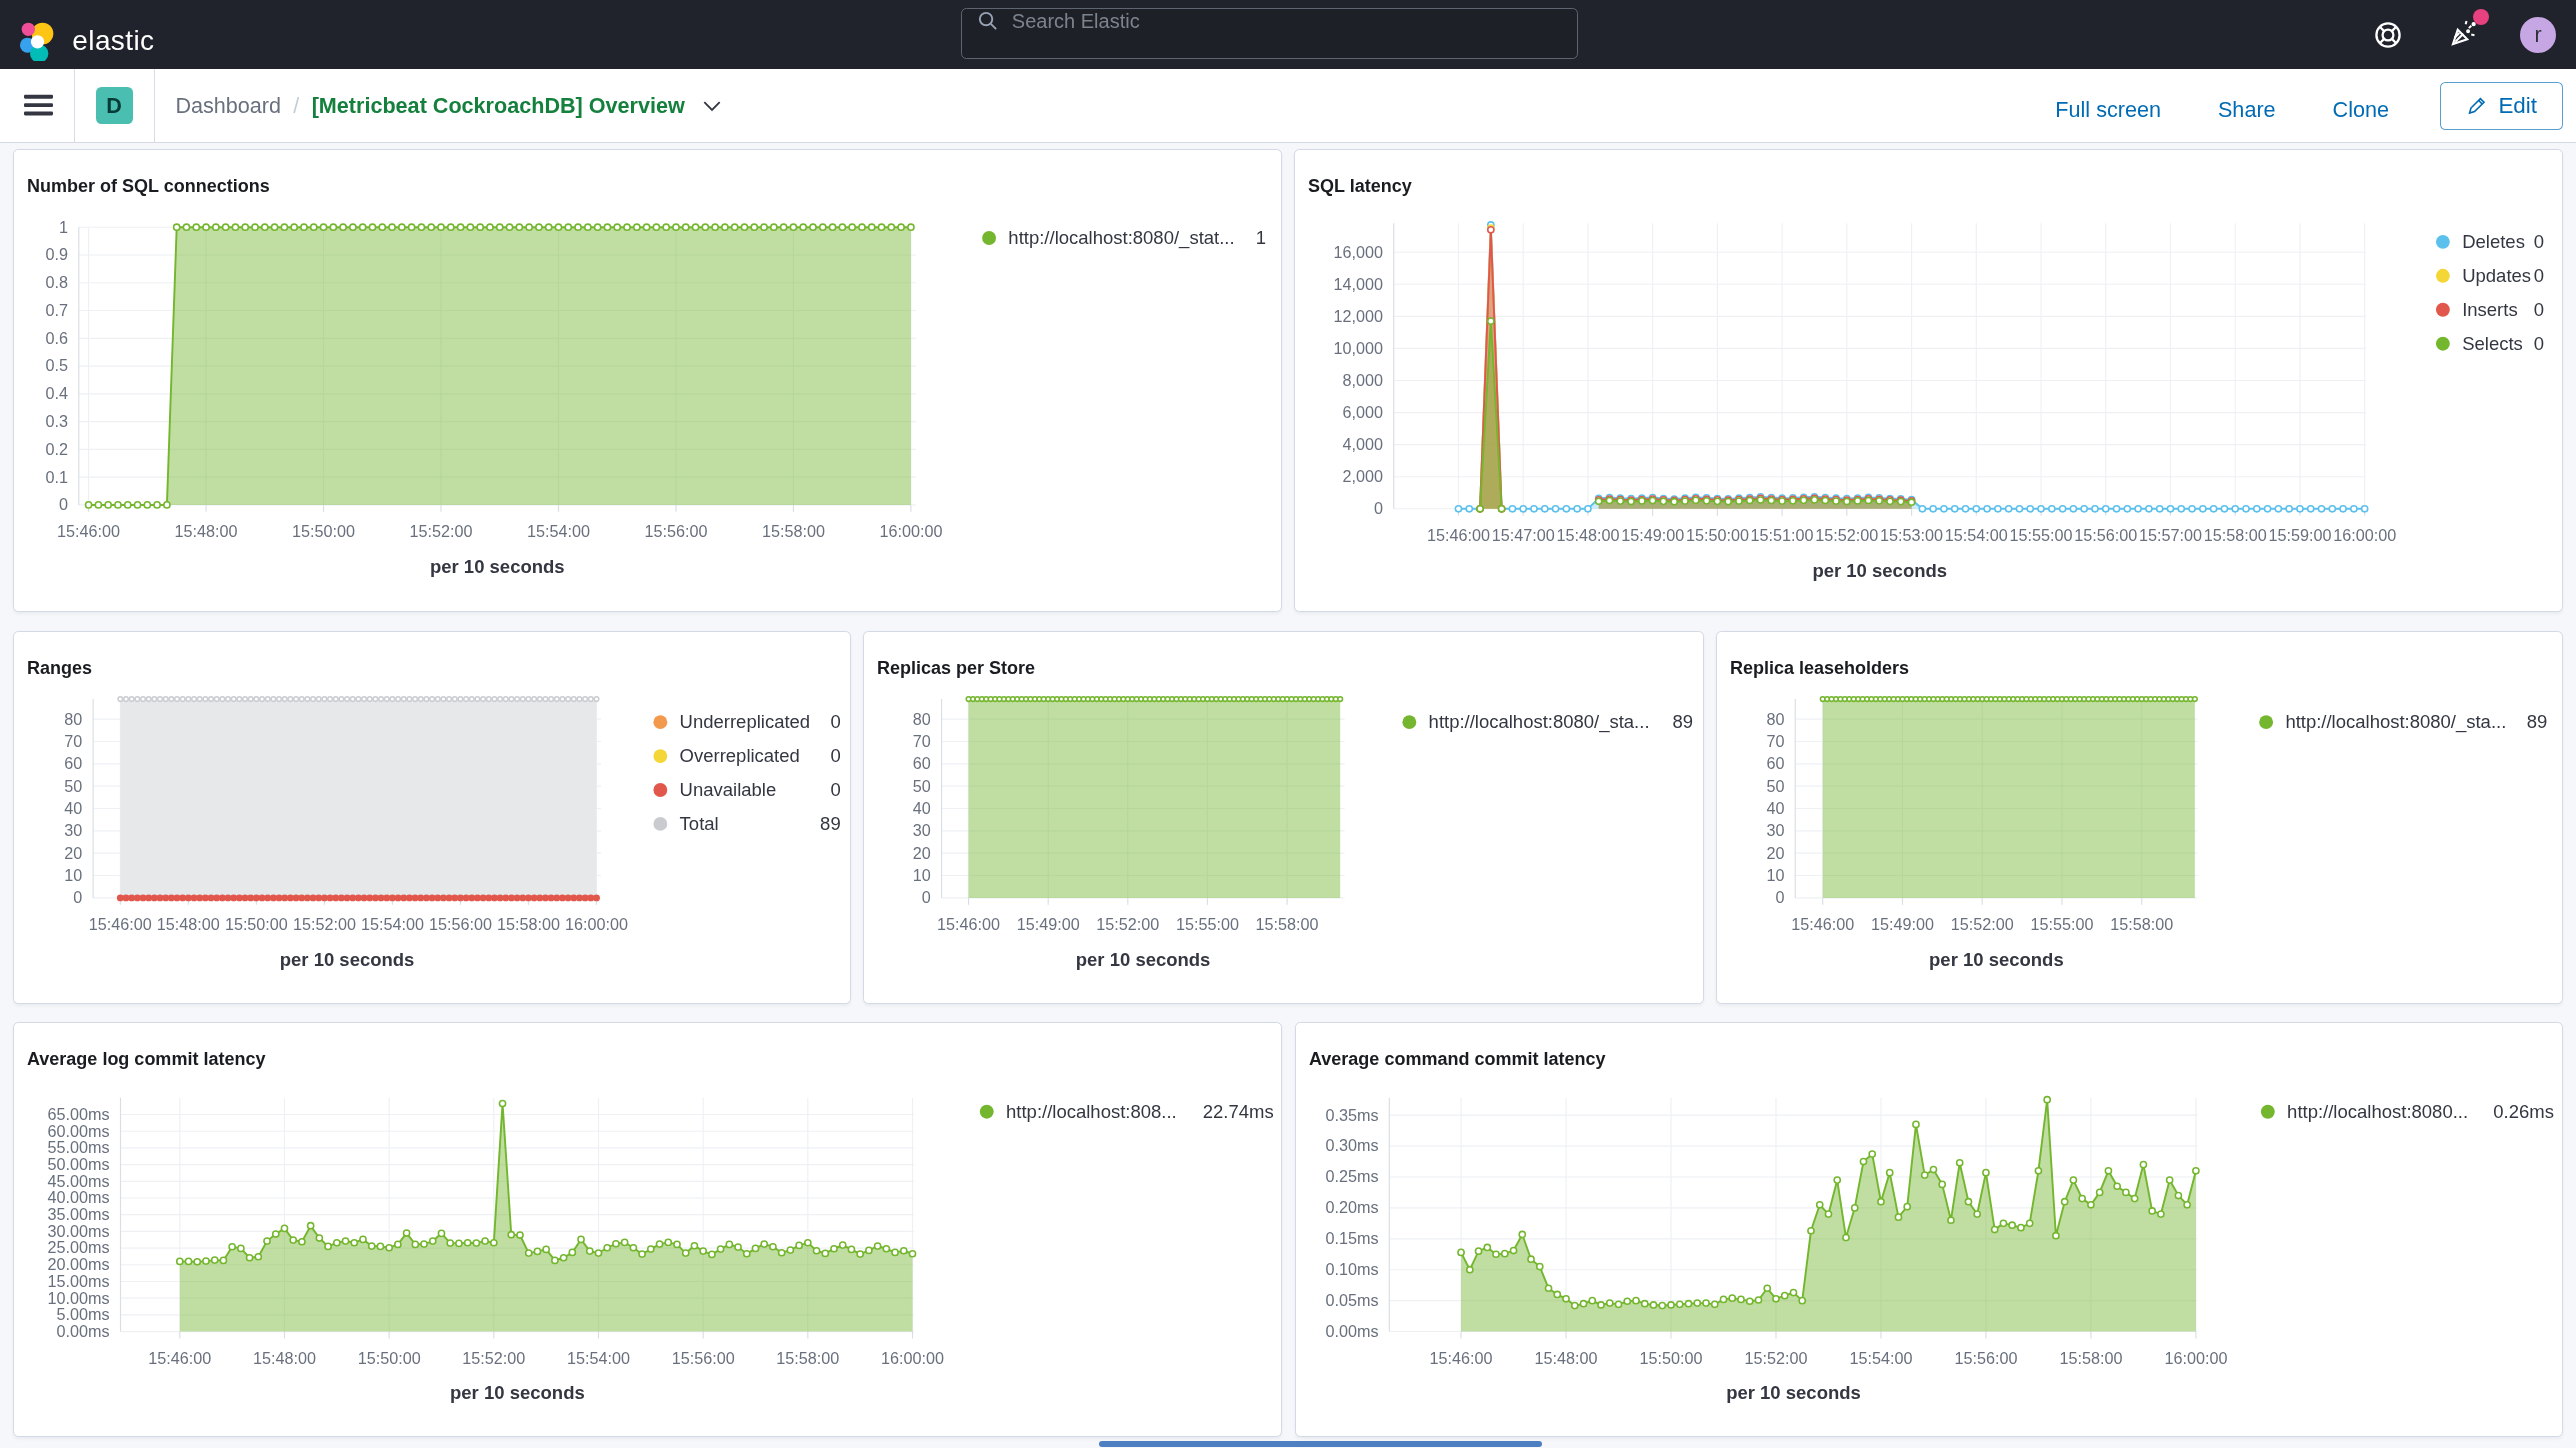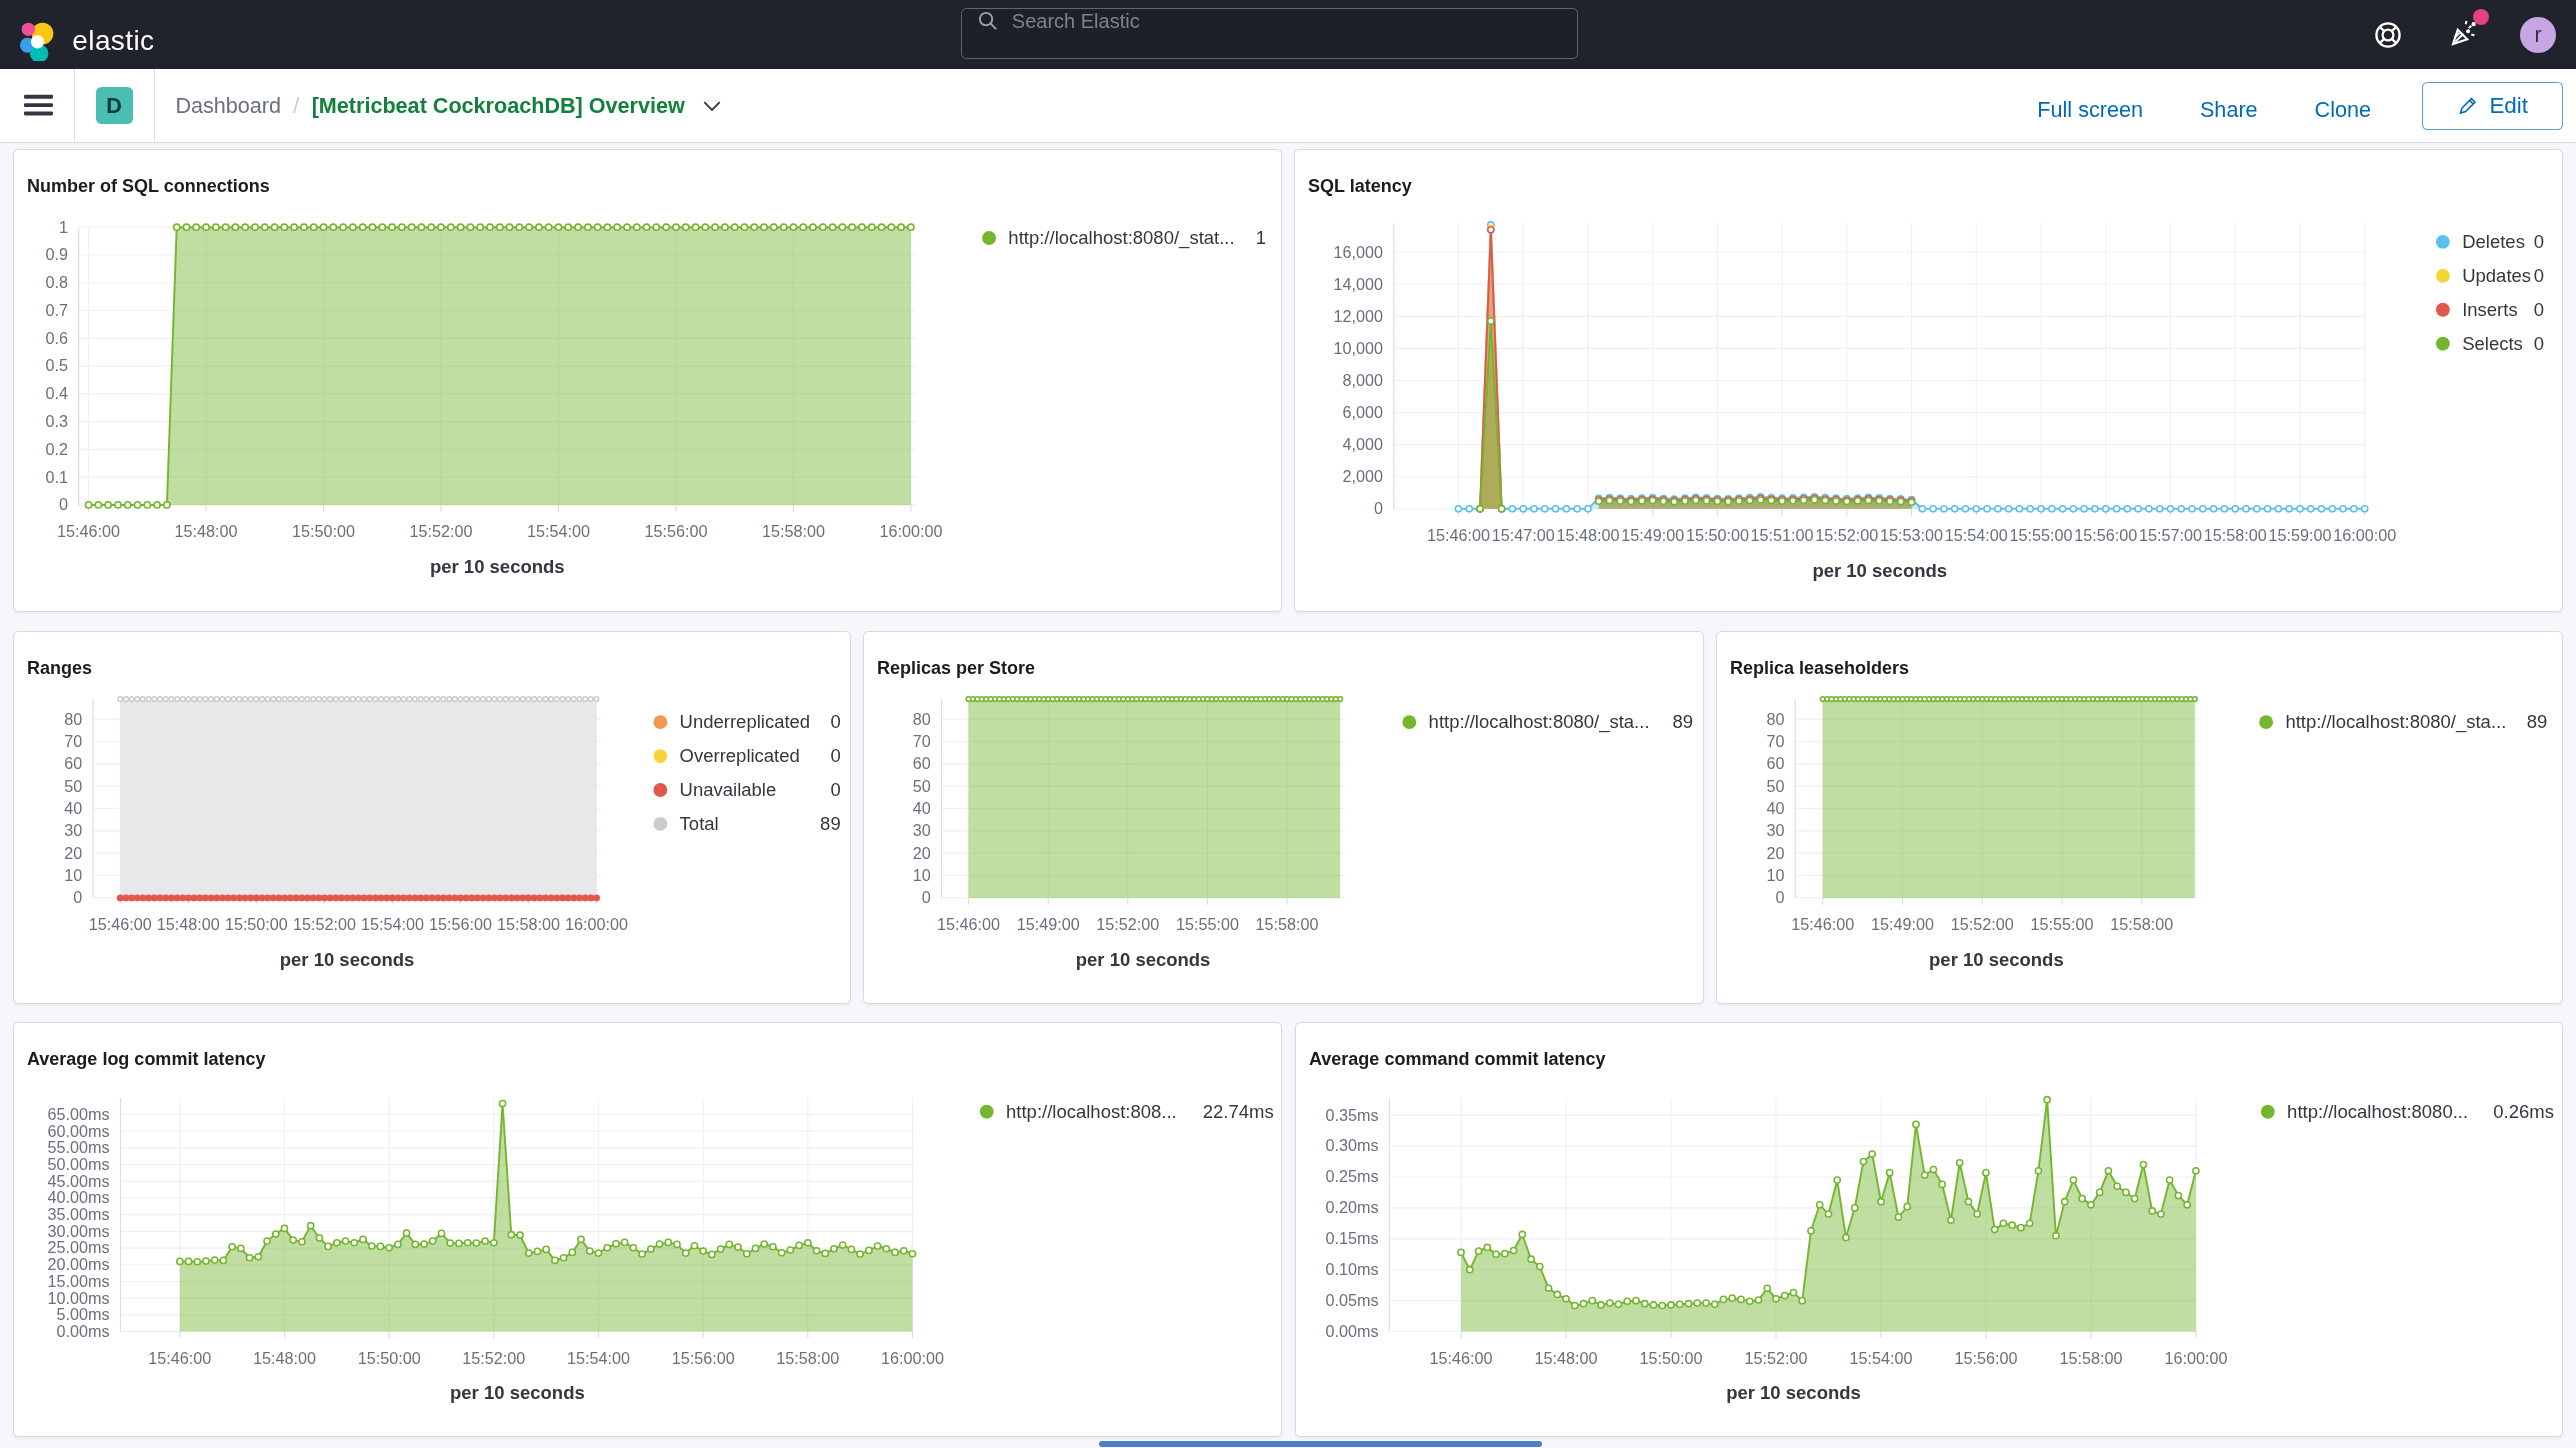--- a/index.html
+++ b/index.html
@@ -46,21 +46,21 @@
     color:#063A36;font-size:21.6px;font-weight:700;cursor:pointer;border:none;
   }
   #breadcrumb{display:flex;align-items:center;gap:12.3px;font-size:21.6px;justify-content:space-between;}
   #breadcrumb .root{color:#69707D;cursor:pointer;}
   #breadcrumb .sep{color:#C5CCD8;}
   #breadcrumb .title{color:#15803d;font-weight:700;}
   #breadcrumb .chev{margin-left:4.6px;cursor:pointer;line-height:0;}
   #toolbar-actions{margin-left:auto;display:flex;align-items:center;gap:45px;}
   .tb-link{color:#006BB4;font-size:21.6px;text-decoration:none;cursor:pointer;background:none;border:none;font-family:"Liberation Sans",sans-serif;margin-top:8px;}
   #edit-btn{
-    display:flex;align-items:center;gap:10.8px;height:48px;padding:0 34px;
+    display:flex;align-items:center;gap:10.8px;height:48px;padding:0 25px;
     border:0.8px solid rgba(0,107,180,.65);border-radius:5.4px;background:#fff;
     color:#006BB4;font-size:22.4px;cursor:pointer;font-family:"Liberation Sans",sans-serif;
   }
   
   #dashboard{position:absolute;top:143px;left:0;width:2576px;height:1306px;}
   .panel{
     position:absolute;background:#FFFFFF;border:0.8px solid #D3DAE6;border-radius:5.4px;
     box-sizing:border-box;box-shadow:0 1.5px 3.1px rgba(38,49,72,.05);
   }
   .panel h3{

